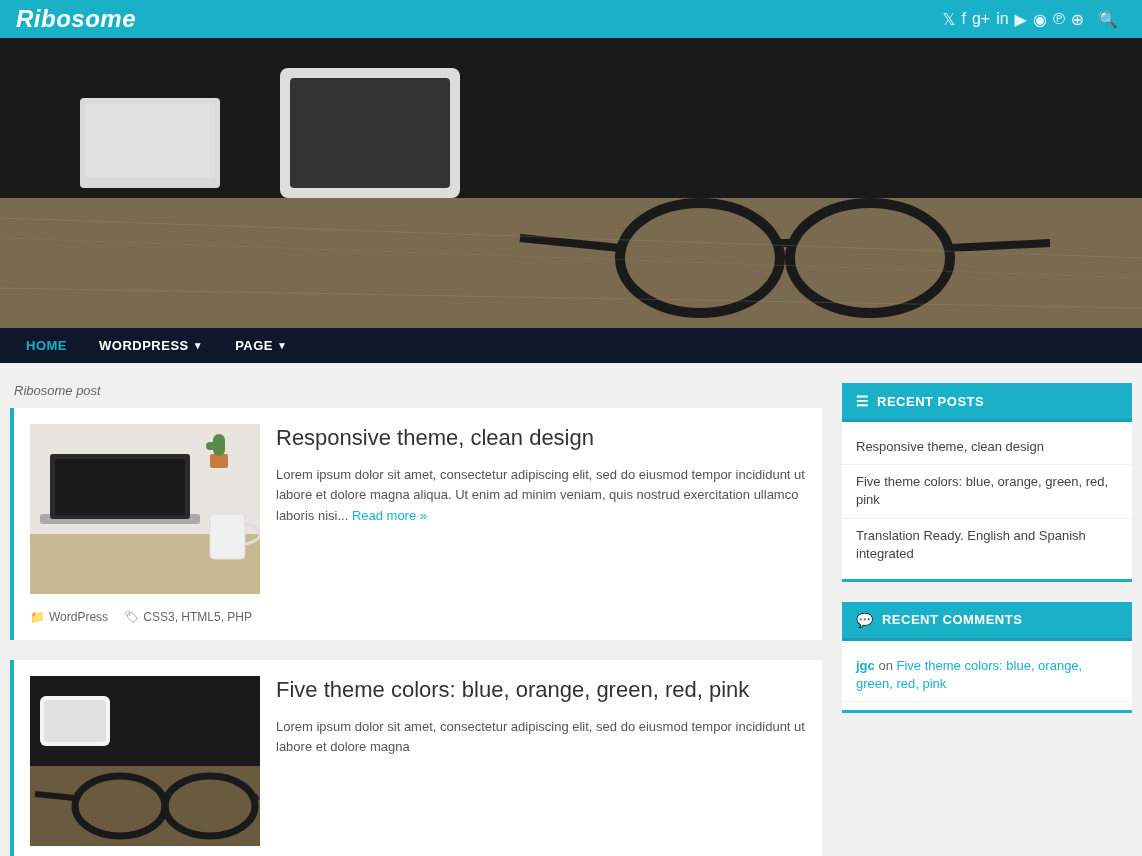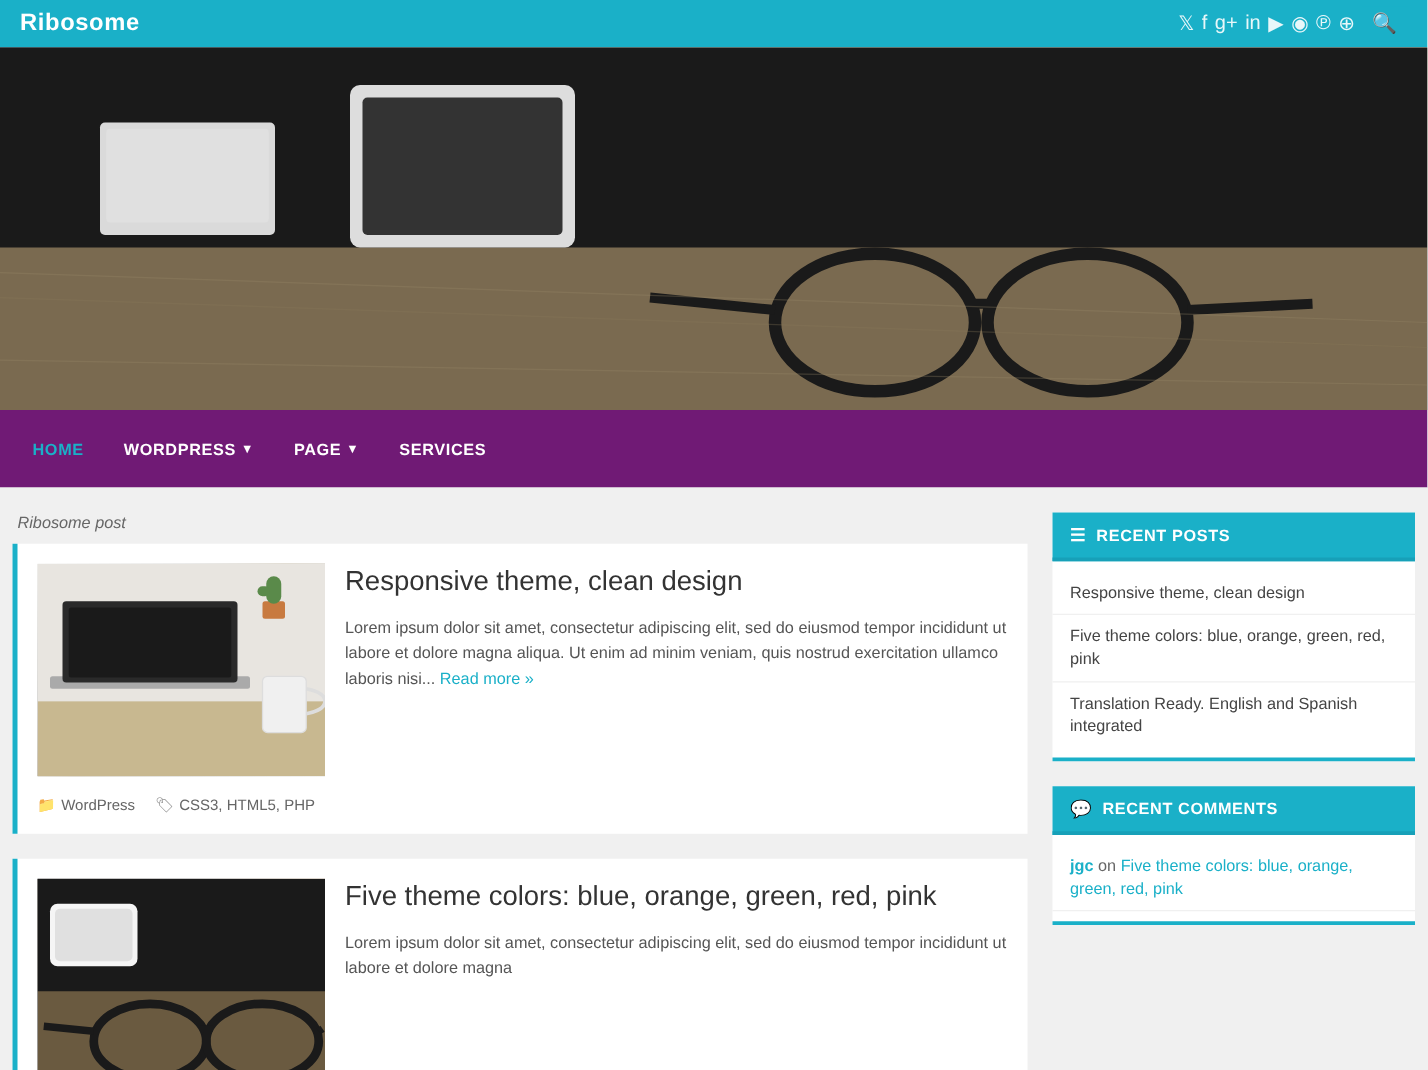--- a/index.html
+++ b/index.html
@@ -9,23 +9,24 @@
     #top-bar {
       background: #1ab0c8;
       display: flex;
       align-items: center;
       justify-content: space-between;
       padding: 0 16px;
       height: 38px;
     }
     #site-title {
       color: #fff;
-      font-size: 19px;
+      font-size: 24px;
       font-weight: bold;
       letter-spacing: 0.5px;
+      font-style: italic;
     }
     #social-icons {
       display: flex;
       align-items: center;
       gap: 6px;
       color: #fff;
       font-size: 16px;
     }
     .social-icon {
       color: #fff;
@@ -51,25 +52,25 @@
     }
     .hero-overlay {
       position: absolute;
       width: 100%;
       height: 100%;
       background: linear-gradient(135deg, #1a1a1a 0%, #2d2d2d 20%, #8b7a5a 45%, #6b6b6b 65%, #4a4a4a 80%, #1a1a1a 100%);
     }
 
     
     #nav-bar {
-      background: #701a75;
+      background: #0f172a;
       display: flex;
       align-items: center;
       padding: 0 10px;
-      height: 62px;
+      height: 35px;
     }
     .nav-item {
       color: #fff;
       font-size: 13px;
       font-weight: bold;
       padding: 0 16px;
       height: 46px;
       display: flex;
       align-items: center;
       cursor: pointer;
@@ -281,23 +282,20 @@
     <span>HOME</span>
   </div>
   <div class="nav-item">
     <span>WORDPRESS</span>
     <span class="nav-arrow">▼</span>
   </div>
   <div class="nav-item">
     <span>PAGE</span>
     <span class="nav-arrow">▼</span>
   </div>
-  <div class="nav-item">
-    <span>SERVICES</span>
-  </div>
 </div>
 
 <div id="main-content">
 
   <div id="content-area">
     <div class="featured-label">Ribosome post</div>
 
     <div class="post-card">
       <div class="post-card-inner">
         <div class="post-thumbnail thumb1">

